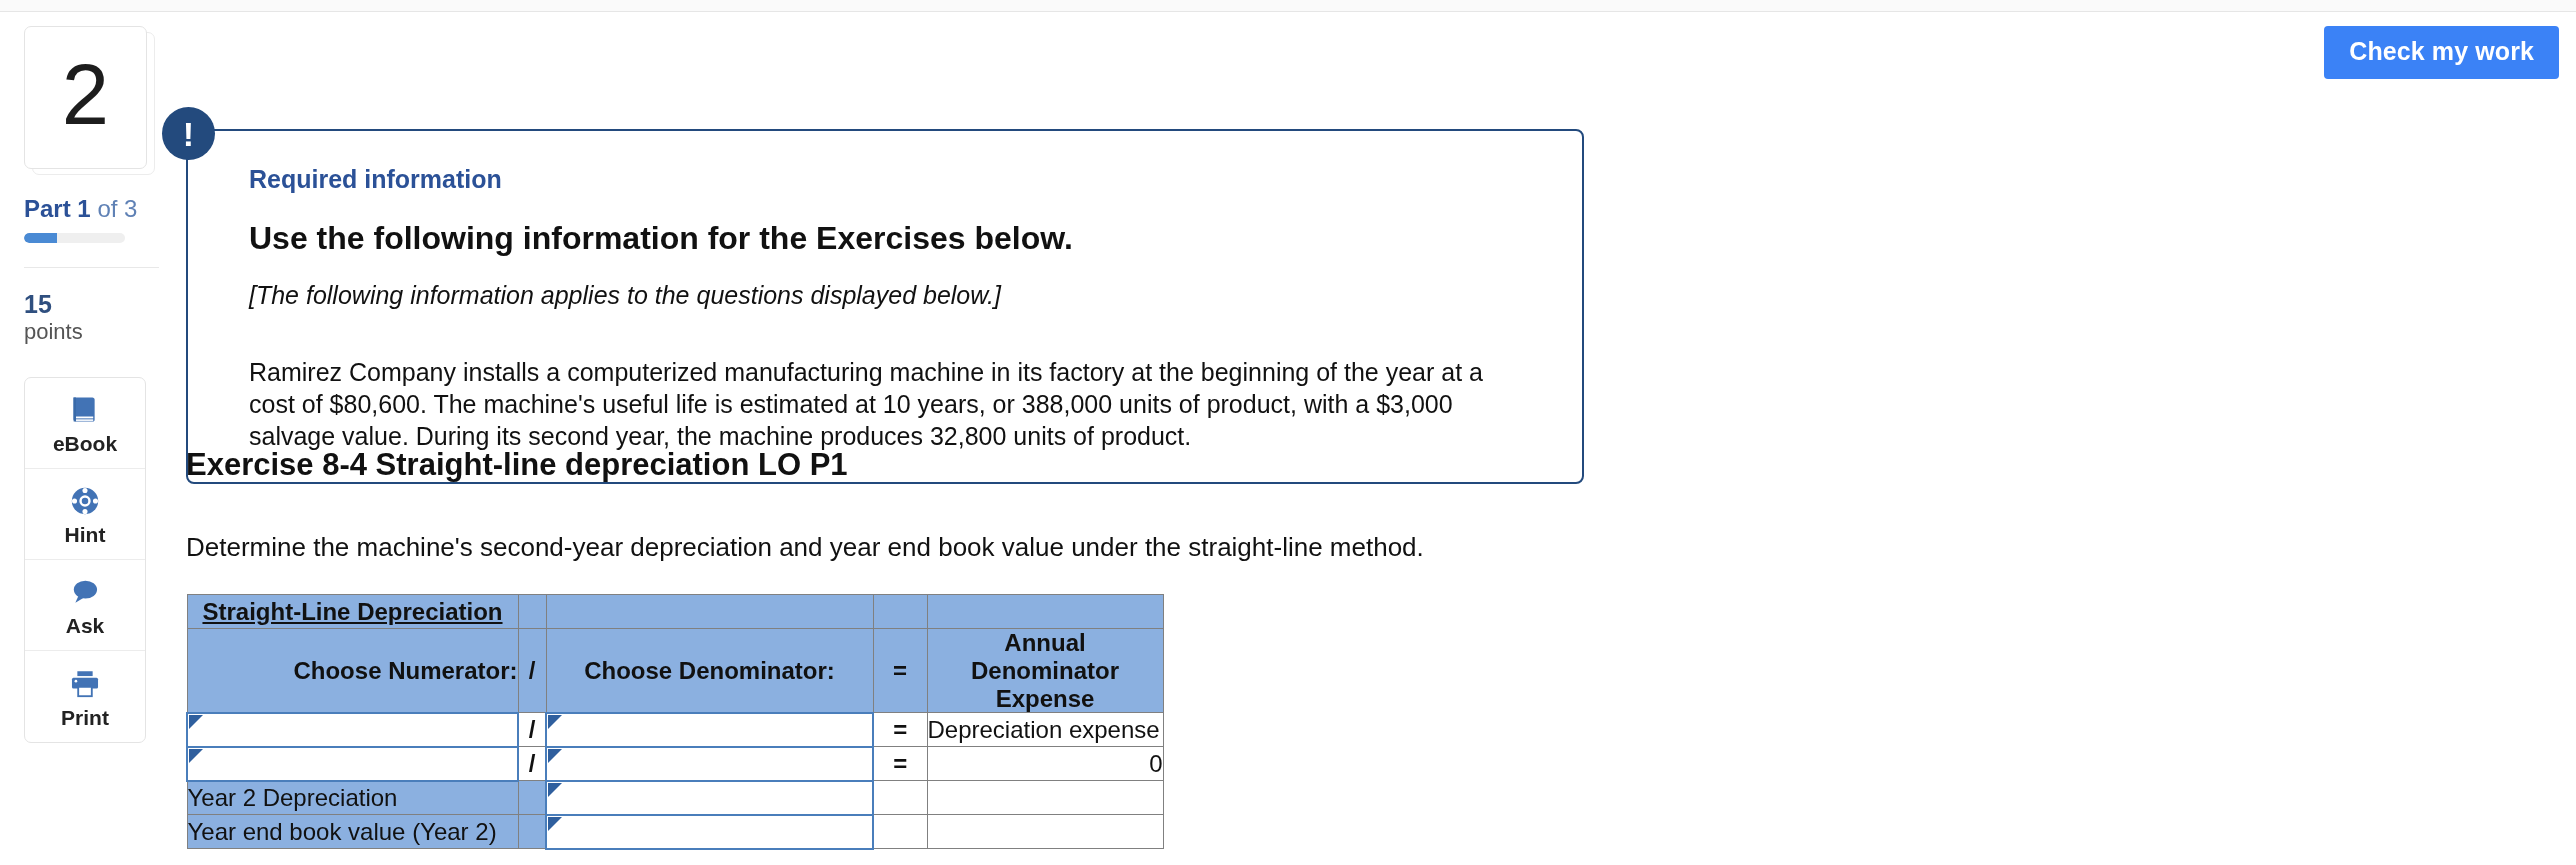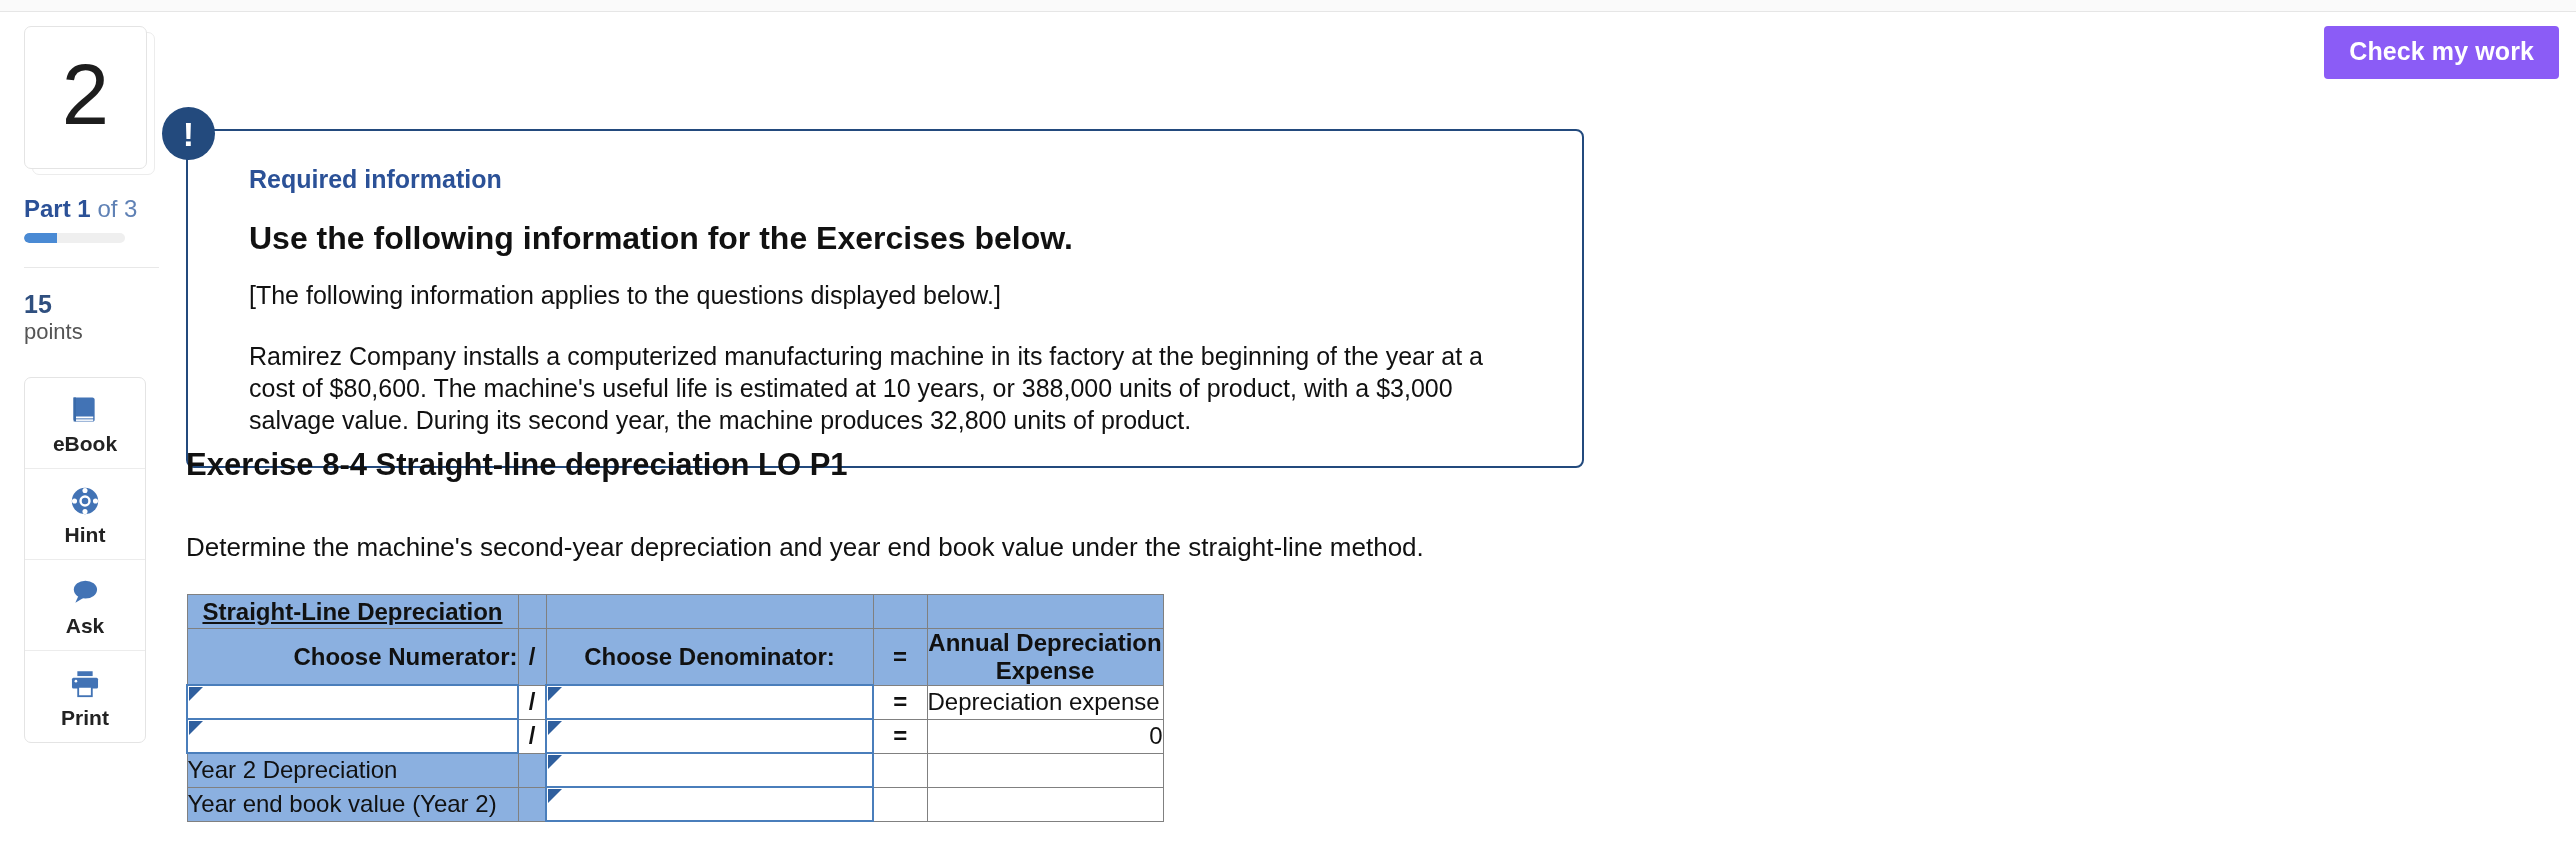--- a/index.html
+++ b/index.html
@@ -21,21 +21,21 @@
     position: absolute; left: 0; top: 0;
     width: 2576px; height: 12px;
     background: #fafafa;
     border-bottom: 1px solid #e6e6e6;
   }
 
   
   .check-btn {
     position: absolute;
     right: 17px; top: 26px;
-    background: #8b5cf6;
+    background: #3b82f6;
     color: #ffffff;
     border: none;
     border-radius: 4px;
     font-size: 25px;
     font-weight: bold;
     font-family: "Liberation Sans", sans-serif;
     padding: 12px 25px 13px 25px;
     letter-spacing: 0.1px;
     cursor: pointer;
     line-height: 1.1;
@@ -173,22 +173,23 @@
     margin: 0 0 26px 0;
   }
   .alert-heading {
     font-size: 32px;
     font-weight: bold;
     color: #111111;
     margin: 0 0 24px 0;
   }
   .alert-italic {
     font-size: 25px;
+    font-style: italic;
     color: #111111;
-    margin: 0 0 30px 0;
+    margin: 0 0 46px 0;
   }
   .alert-body {
     font-size: 25px;
     color: #111111;
     margin: 0;
     line-height: 1.28;
     max-width: 1257px;
   }
 
   
@@ -382,21 +383,21 @@
             <td class="c-head"></td>
             <td class="c-head"></td>
             <td class="c-head"></td>
           </tr>
 
           <tr>
             <td class="c-head hdr hdr-right">Choose Numerator:</td>
             <td class="c-head hdr">/</td>
             <td class="c-head hdr">Choose Denominator:</td>
             <td class="c-head hdr">=</td>
-            <td class="c-head hdr">Annual Depreciation Expense</td>
+            <td class="c-head hdr">Annual Denominator Expense</td>
           </tr>
 
           <tr>
             <td class="inputcell">
               <span class="caret"></span>
               <span class="val"></span>
             </td>
             <td class="c-white opcell">/</td>
             <td class="inputcell">
               <span class="caret"></span>

